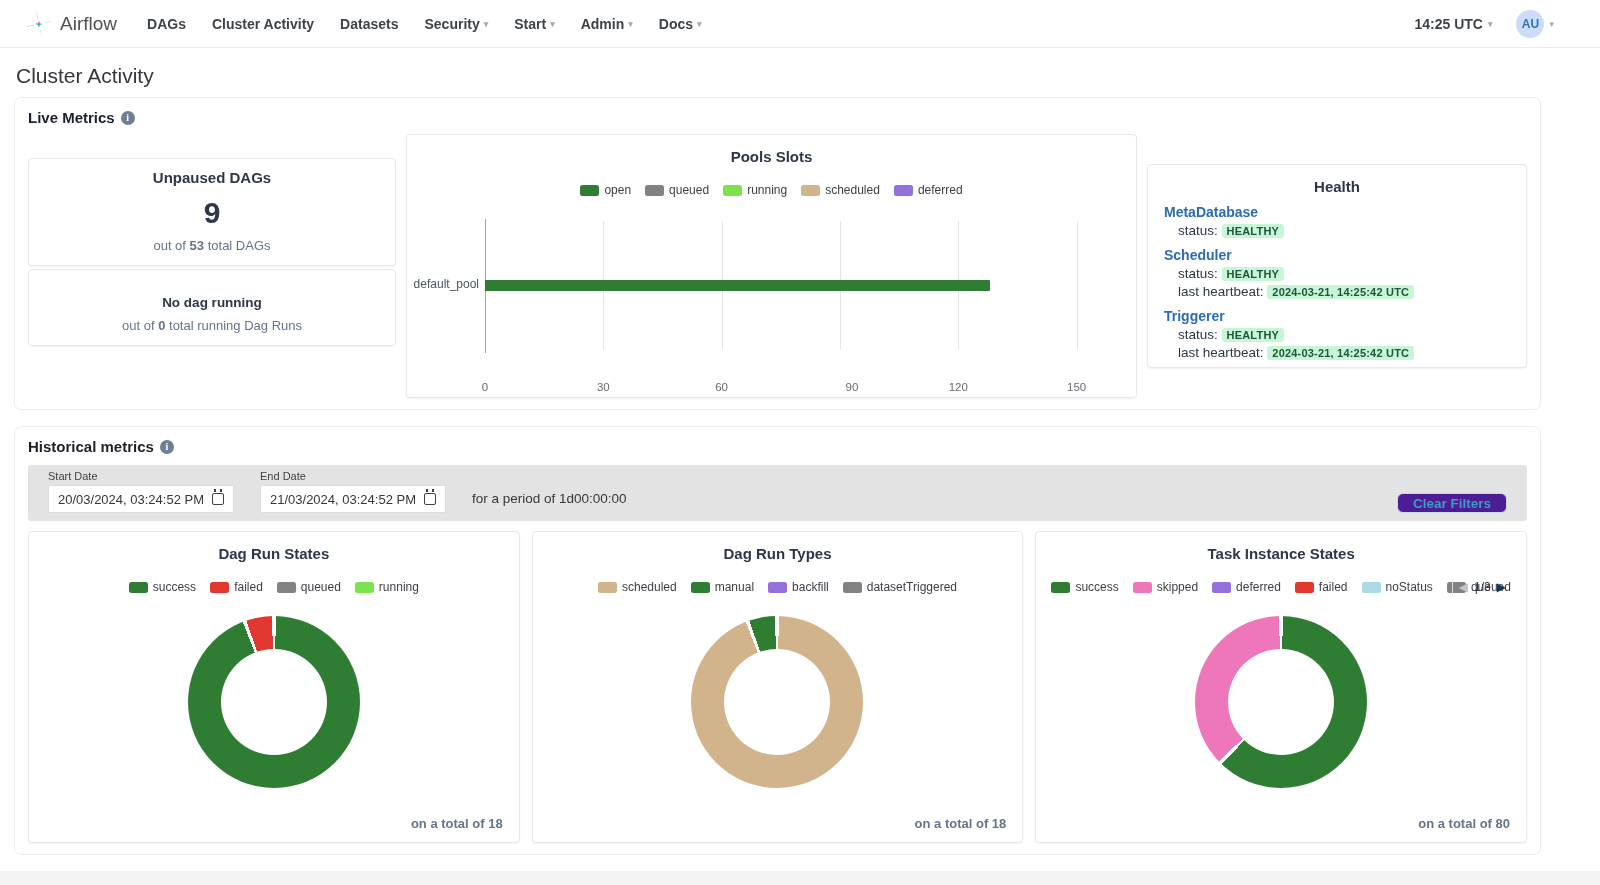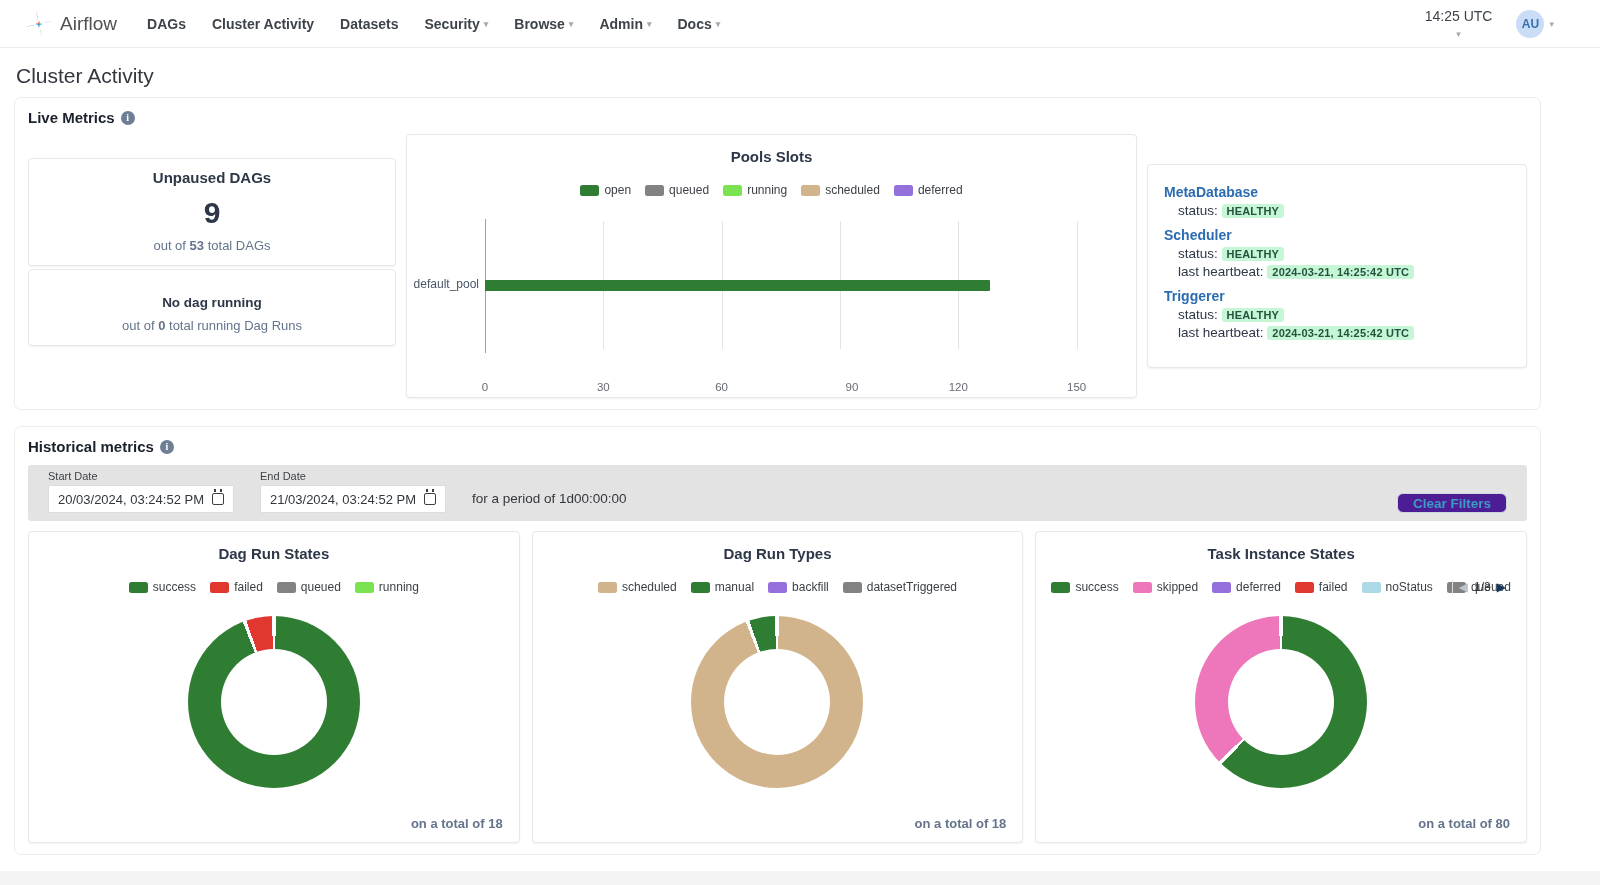--- a/index.html
+++ b/index.html
@@ -9,21 +9,21 @@
   
   .navbar { height:48px; display:flex; align-items:center; padding:0 46px 0 24px;
     background:#fff; border-bottom:1px solid #ededed; }
   .brand { display:flex; align-items:center; gap:6px; }
   .brand-name { font-size:19px; color:#51504f; }
   .nav-links { display:flex; align-items:center; gap:26px; margin-left:30px; }
   .nav-link { display:flex; align-items:center; gap:4px; font-size:14px; font-weight:bold;
     color:#3d4349; text-decoration:none; cursor:pointer; }
   .caret { font-size:9px; color:#a6aab0; }
   .nav-right { margin-left:auto; display:flex; align-items:center; gap:10px; }
-  .clock { display:flex; align-items:center; gap:5px; font-size:14px; font-weight:normal; color:#3d4349; cursor:pointer;flex-direction:column; }
+  .clock { display:flex; align-items:center; gap:5px; font-size:14px; font-weight:bold; color:#3d4349; cursor:pointer; }
   .avatar-wrap { display:flex; align-items:center; gap:5px; margin-left:14px; cursor:pointer; }
   .avatar { width:28px; height:28px; border-radius:50%; background:#cbdcf6; color:#3572b0;
     font-size:12px; font-weight:bold; display:flex; align-items:center; justify-content:center; }
 
   
   main { margin-left:14px; width:1527px; }
   .page-title { font-size:21px; font-weight:500; color:#33383f; margin:16px 0 9px 2px; }
   .panel { border:1px solid #ececec; border-radius:7px; padding:11px 13px; background:#fff; margin-bottom:16px; }
   .panel-heading { display:flex; align-items:center; gap:6px; font-size:15px; font-weight:bold; color:#1a202c; }
   .info-icon { width:14px; height:14px; border-radius:50%; background:#6e7f95; color:#fff;
@@ -121,21 +121,21 @@
         <span>Cluster Activity</span>
       </a>
     <a class="nav-link">
         <span>Datasets</span>
       </a>
     <a class="nav-link">
         <span>Security</span>
         <span class="caret">▾</span>
       </a>
     <a class="nav-link">
-        <span>Browse</span>
+        <span>Start</span>
         <span class="caret">▾</span>
       </a>
     <a class="nav-link">
         <span>Admin</span>
         <span class="caret">▾</span>
       </a>
     <a class="nav-link">
         <span>Docs</span>
         <span class="caret">▾</span>
       </a>
@@ -229,20 +229,21 @@
               <div class="tick-label" style="left: 18.6916%;">30</div>
               <div class="tick-label" style="left: 37.3832%;">60</div>
               <div class="tick-label" style="left: 56.0748%; padding-left: 24px;">90</div>
               <div class="tick-label" style="left: 74.7664%;">120</div>
               <div class="tick-label" style="left: 93.4579%;">150</div>
             </div>
         </div>
       </div>
 
       <div class="card health-card">
+        <div class="chart-title">Health</div>
         <div class="health-entry">
           <div class="health-name">MetaDatabase</div>
           <div class="health-row">
             <span>status:</span>
             <span class="badge">HEALTHY</span>
           </div>
         </div>
         <div class="health-entry">
           <div class="health-name">Scheduler</div>
           <div class="health-row">

